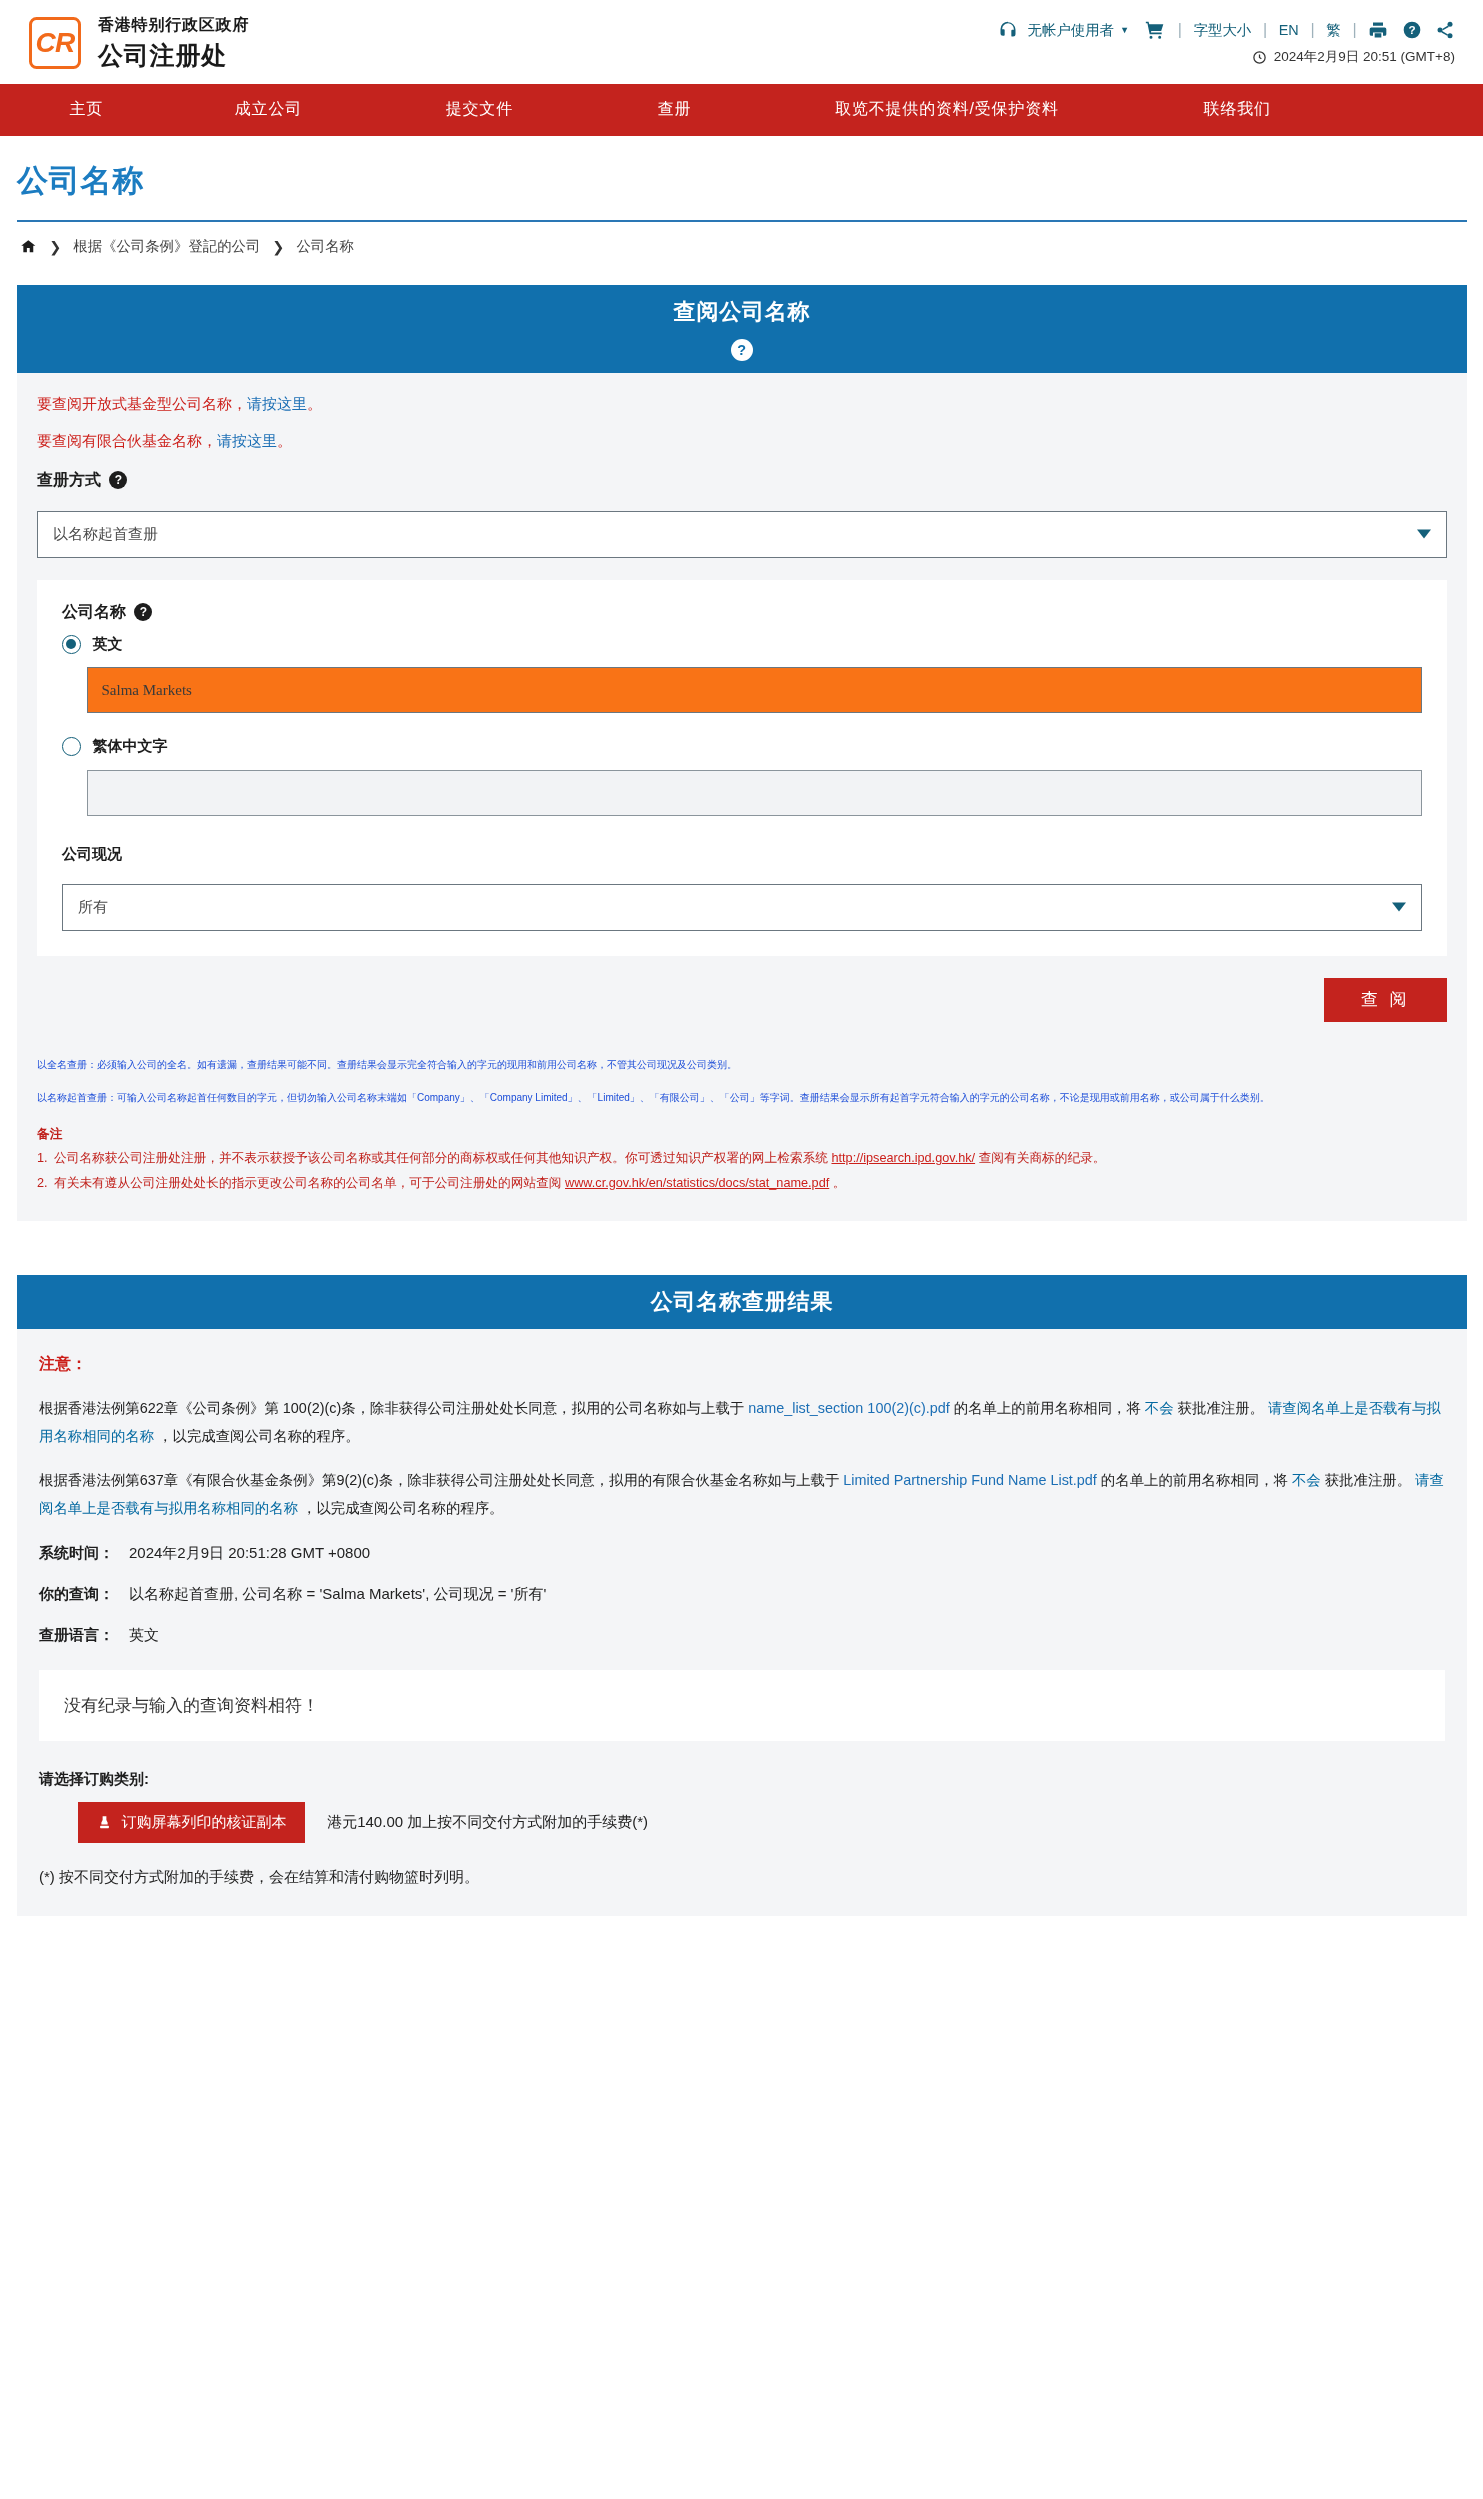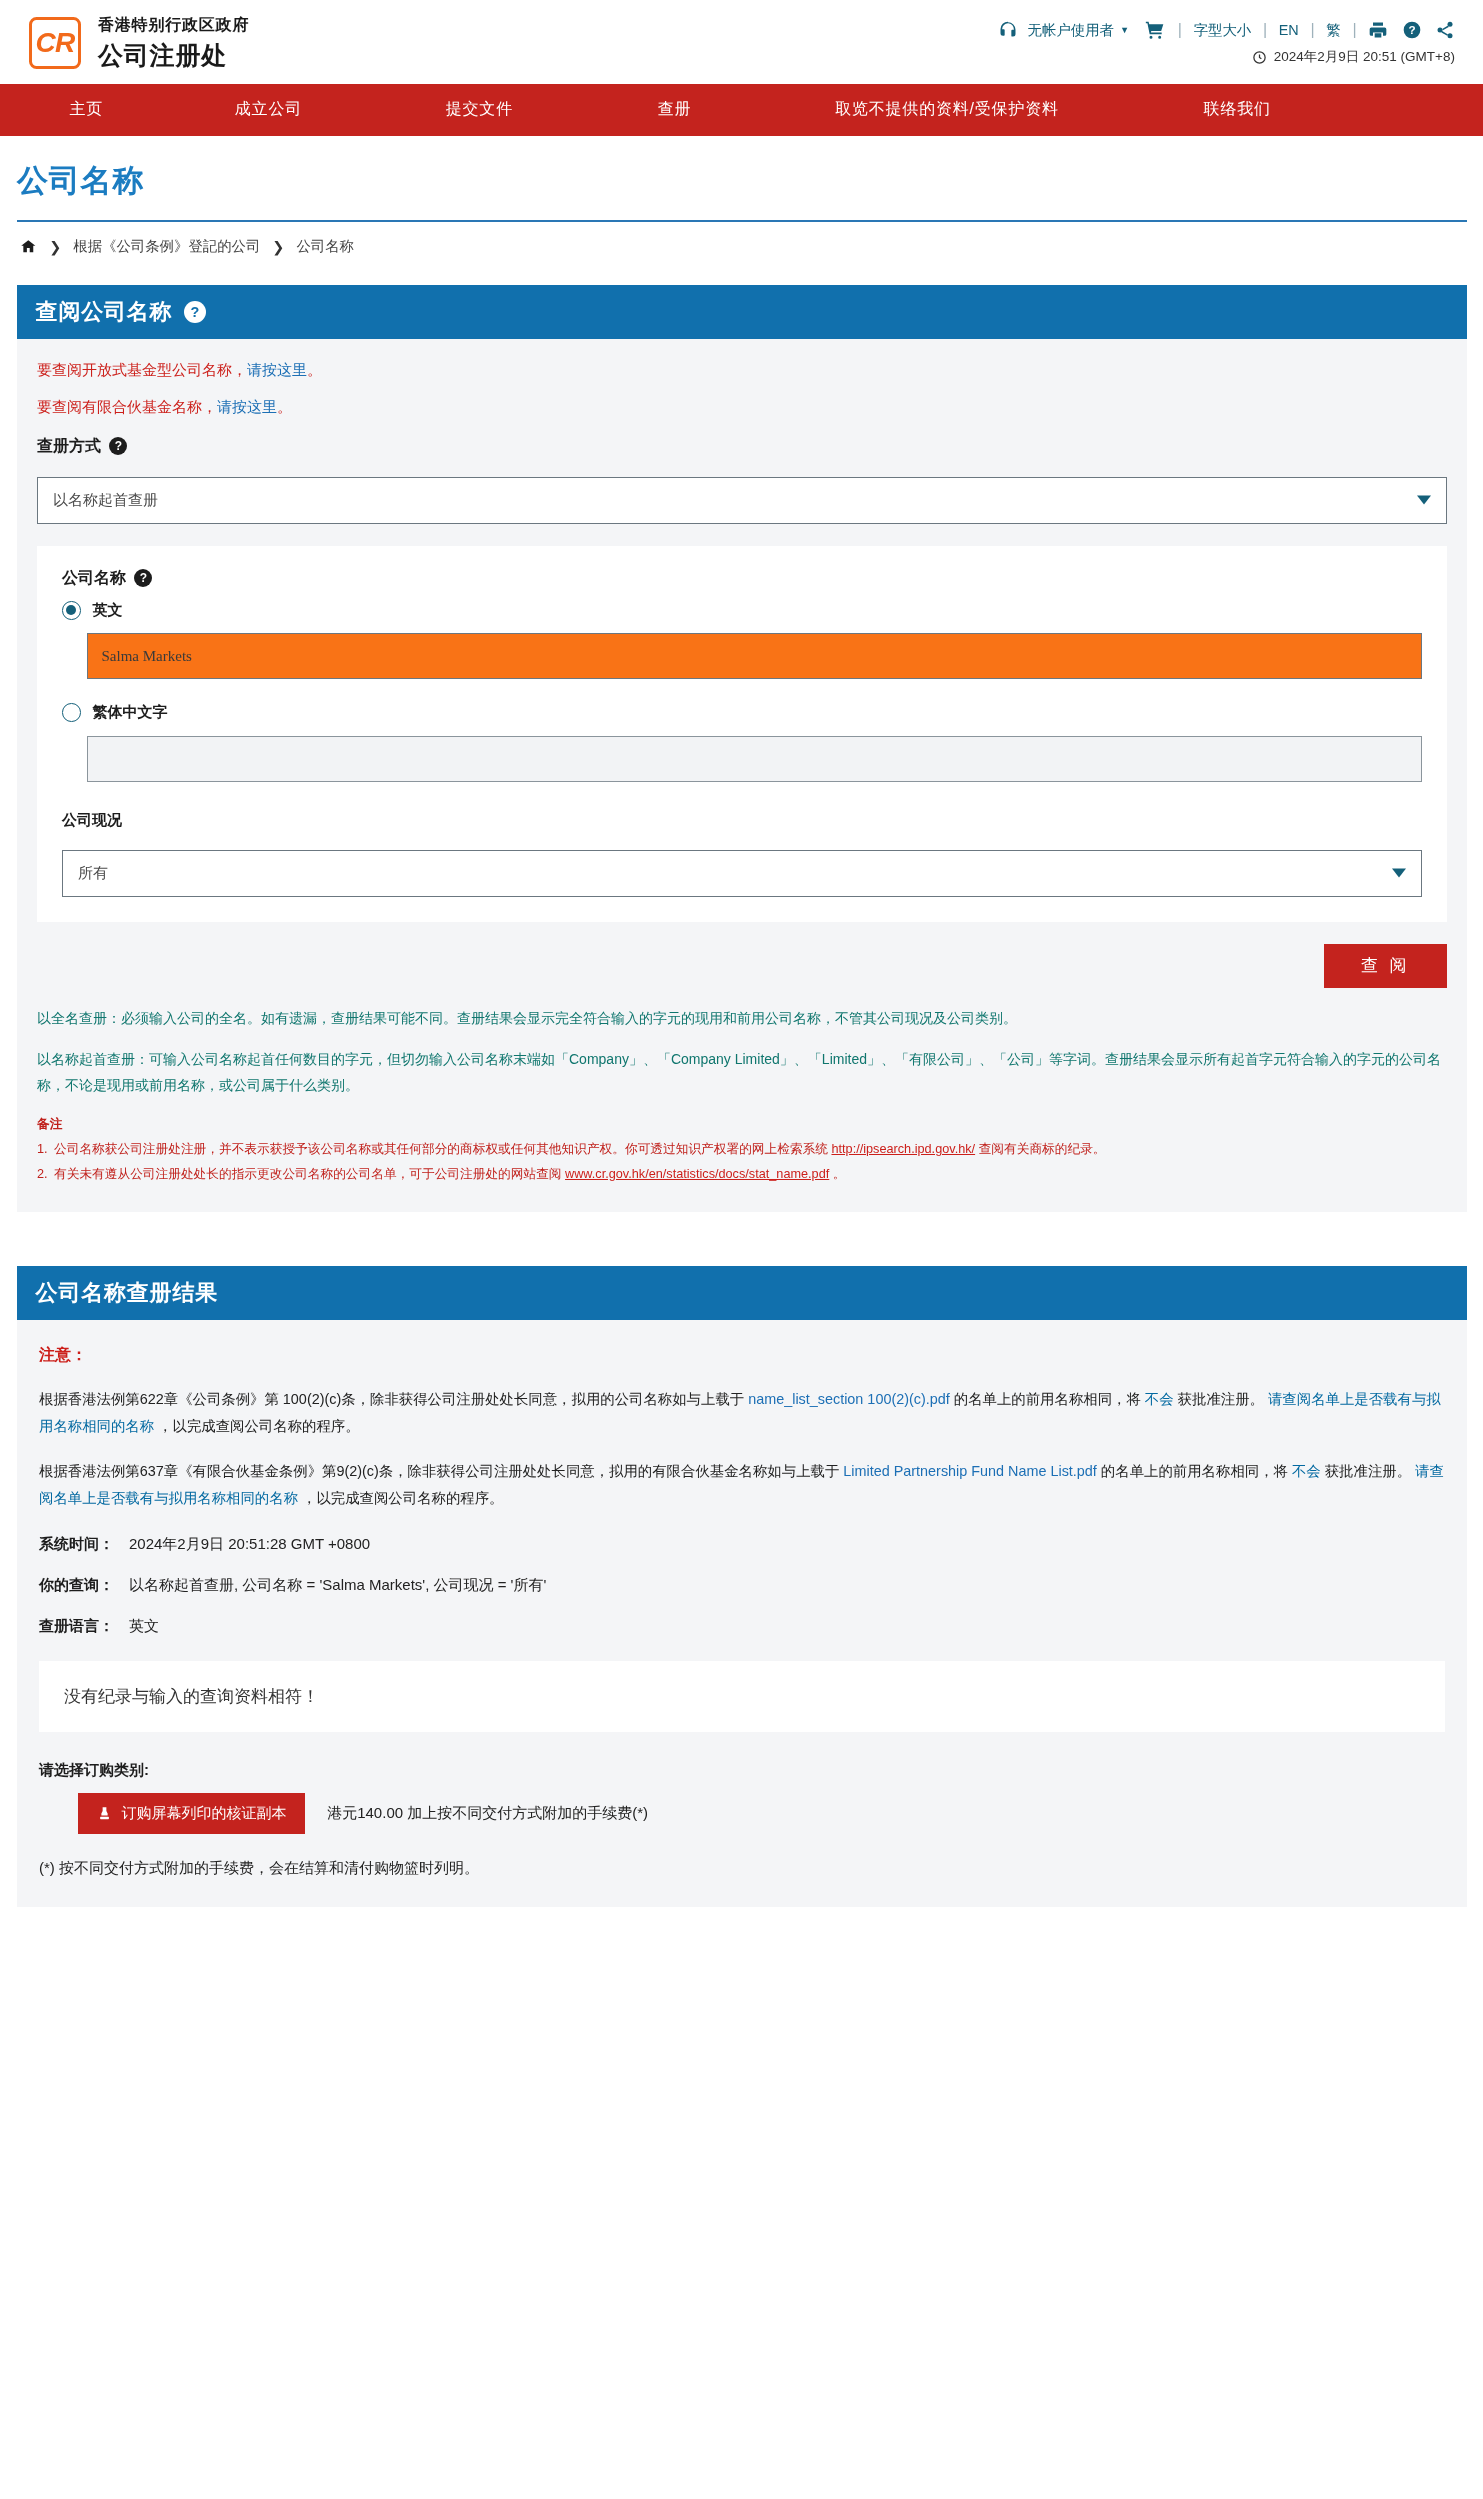--- a/index.html
+++ b/index.html
@@ -85,20 +85,21 @@
   
   .panel { margin: 15px 17px 0 17px; }
   .panel-head {
     background: #1170ad;
     color: #fff;
     padding: 12px 18.6px;
     font-size: 22px;
     font-weight: bold;
     display: flex; align-items: center; gap: 12px;
     letter-spacing: 0.8px;
+    flex-direction: column;
   }
   .qmark-light {
     display:inline-flex; align-items:center; justify-content:center;
     width: 22px; height: 22px; border-radius: 50%;
     background: #fff; color: #1170ad; font-size: 14.4px; font-weight: bold;
     font-family: "Liberation Sans", sans-serif;
   }
   .qmark-dark {
     display:inline-flex; align-items:center; justify-content:center;
     width: 18px; height: 18px; border-radius: 50%;
@@ -167,21 +168,21 @@
 
   .search-btn-row { display:flex; justify-content:flex-end; margin-top: 22px; }
   .search-btn {
     background: #c4231e; color: #fff; border: none;
     padding: 0 37px; height: 44px;
     font-size: 17px; letter-spacing: 3.4px;
     cursor:pointer;
     font-family: "Liberation Sans", sans-serif;
   }
 
-  .explain { font-size: 14px; line-height: 1.85; color:#0f766e; margin-top: 18px; }
+  .explain { font-size: 10px; line-height: 1.85; color:#1d4ed8; margin-top: 34px; }
   .explain p { margin-bottom: 15px; }
 
   .remarks { color:#c0211c; font-size: 12.7px; line-height: 1.8; margin-top: 5px; }
   .remarks .rm-title { font-weight:bold; margin-bottom: 1.7px; }
   .remarks ol { list-style: none; }
   .remarks li { margin-bottom: 1.7px; }
   .remarks .num { display:inline-block; width: 17px; }
 
   
   .results-panel { margin: 54px 17px 0 17px; }

